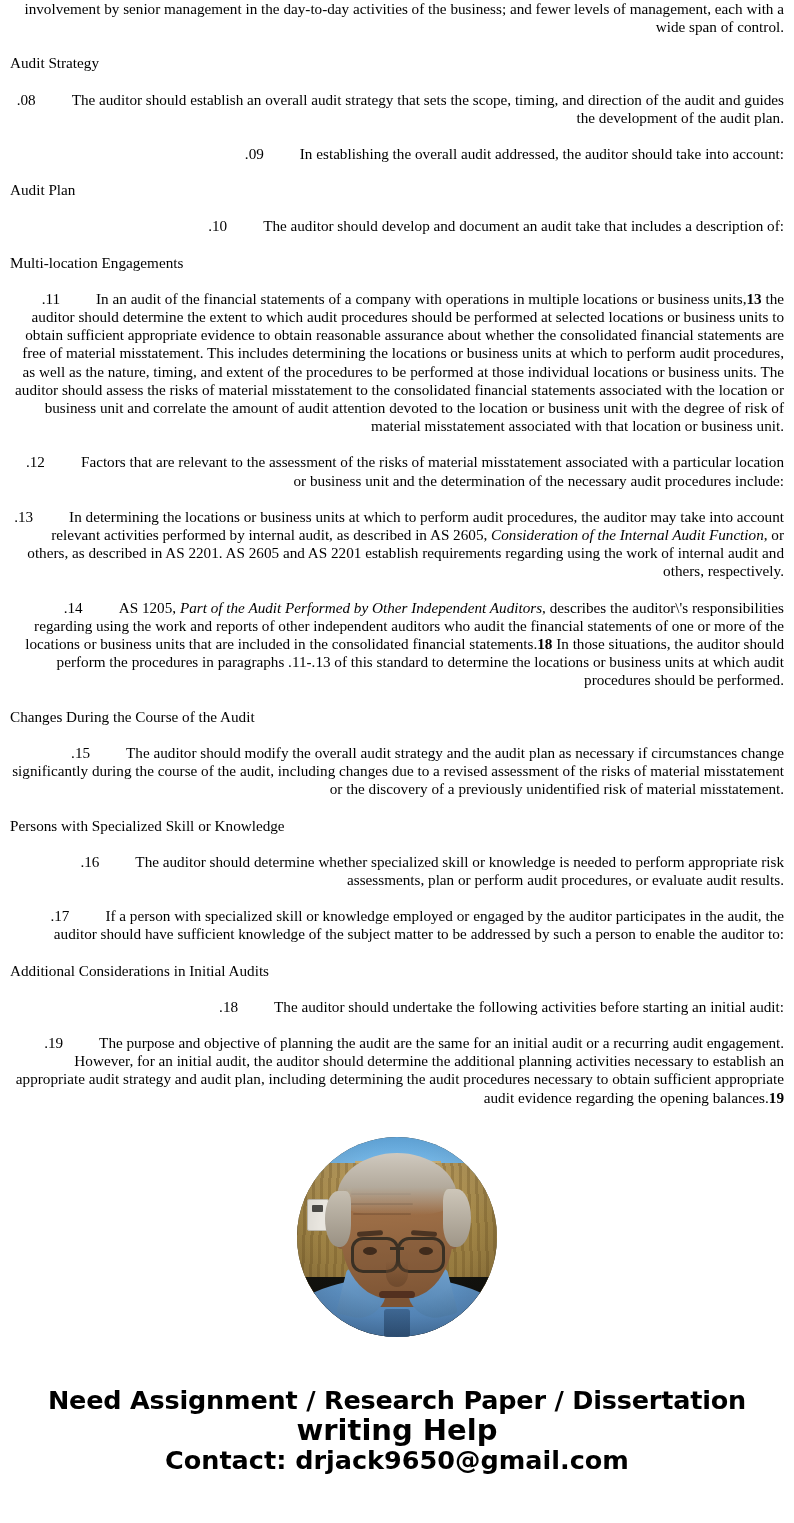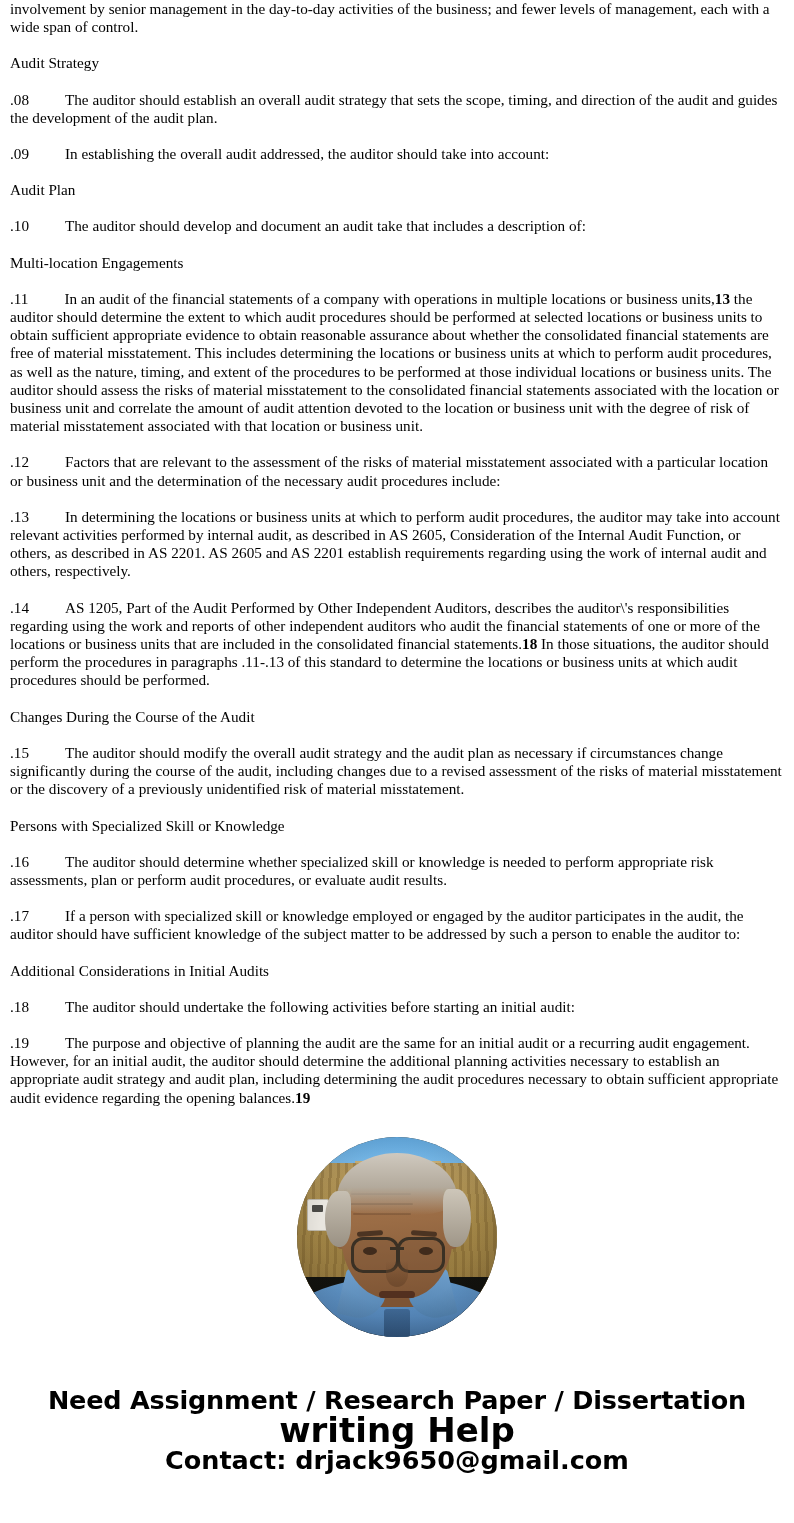--- a/index.html
+++ b/index.html
@@ -23,36 +23,37 @@
     overflow: hidden;
   }
   
   .clip-top {
     margin-top: -12px;
   }
   p.body-par {
     font-size: 15.2px;
     line-height: 18.2px;
     margin: 0 0 18px 0;
-    text-align: left;
+    text-align: right;
     text-indent: 0;
   }
   p.heading-par {
     font-size: 15.2px;
     line-height: 18.2px;
     margin: 4px 0 18px 0;
   }
   .num {
     display: inline;
   }
   .gap {
     display: inline-block;
     width: 36px;
   }
   .ital {
+    font-style: italic;
   }
   .fnref {
     font-weight: bold;
   }
   
   .photo-block {
     width: 100%;
     display: flex;
     justify-content: center;
     margin-top: 30px;
@@ -228,21 +229,21 @@
     color: #000000;
     margin-top: 46px;
   }
   .footer .l1 {
     font-size: 25.5px;
     line-height: 30px;
     letter-spacing: -0.2px;
     margin-top: 48px;
   }
   .footer .l2 {
-    font-size: 34px;
+    font-size: 29px;
     line-height: 30px;
     text-align: center;
   }
   .footer .l3 {
     font-size: 25.5px;
     line-height: 31px;
     margin-top: 0px;
   }
 </style>
 </head>

